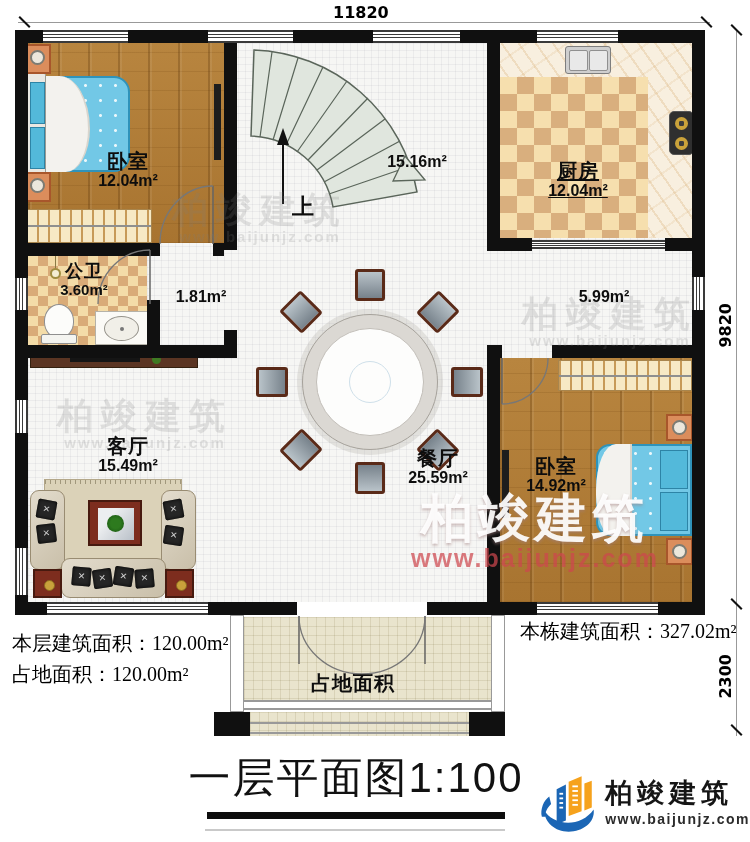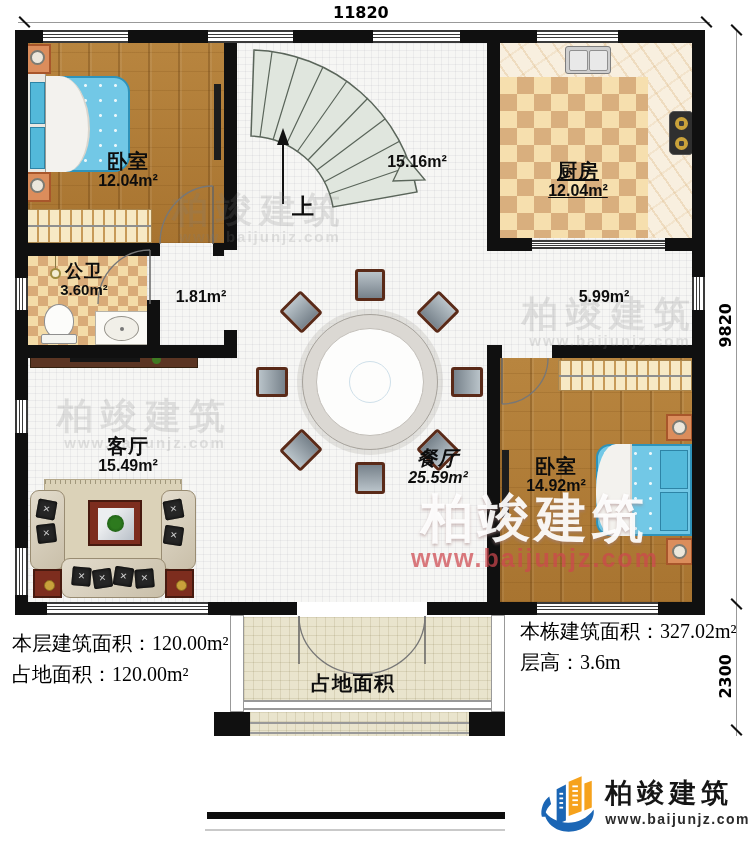--- a/index.html
+++ b/index.html
@@ -276,43 +276,43 @@
     <span class="ar">12.04m²</span>
   </div>
   <div class="room-label" style="left:84px;top:262px;">
     <span class="nm" style="font-size:18px;">公卫</span>
     <span class="ar" style="font-size:15px;">3.60m²</span>
   </div>
   <div class="room-label" style="left:128px;top:435px;">
     <span class="nm">客厅</span>
     <span class="ar">15.49m²</span>
   </div>
-  <div class="room-label" style="left:438px;top:447px;font-style:italic;">
+  <div class="room-label" style="left:438px;top:447px;">
     <span class="nm">餐厅</span>
     <span class="ar">25.59m²</span>
   </div>
   <div class="room-label" style="left:556px;top:455px;">
     <span class="nm">卧室</span>
     <span class="ar">14.92m²</span>
   </div>
   <div class="arealbl" style="left:417px;top:153px;">15.16m²</div>
   <div class="arealbl" style="left:201px;top:288px;">1.81m²</div>
   <div class="arealbl" style="left:604px;top:288px;">5.99m²</div>
   <div class="arealbl" style="left:303px;top:192px;font-size:22px;">上</div>
   <div class="arealbl" style="left:353px;top:670px;font-size:20px;letter-spacing:1px;">占地面积</div>
 
   <div class="stats" style="left:12px;top:628px;">
     <div>本层建筑面积：120.00m²</div>
     <div>占地面积：120.00m²</div>
   </div>
   <div class="stats" style="left:520px;top:616px;">
     <div>本栋建筑面积：327.02m²</div>
-    <div>层高：3.6m</div>
-  </div>
-
+  </div>
+
+  <div class="title">一层平面图1:100</div>
   <div class="title-bar"></div>
   <div class="title-line"></div>
 
   <div class="abs" style="left:540px;top:768px;width:210px;height:70px;z-index:40;display:flex;align-items:center;">
     <svg width="64" height="66" viewBox="0 0 64 66">
       <path d="M4,40 C14,58 44,60 58,40 C60,54 46,64 31,64 C16,64 5,54 4,40 Z" fill="#1b66b5"></path>
       <path d="M2,48 C0,40 4,30 10,26 L12,34 C8,38 5,43 6,48 Z" fill="#1b66b5"></path>
       <polygon points="18,18 28,13 28,52 18,56" fill="#1b66b5"></polygon>
       <polygon points="31,10 45,4 45,42 31,47" fill="#f6a21c"></polygon>
       <polygon points="48,12 56,9 56,38 48,41" fill="#f6a21c"></polygon>

